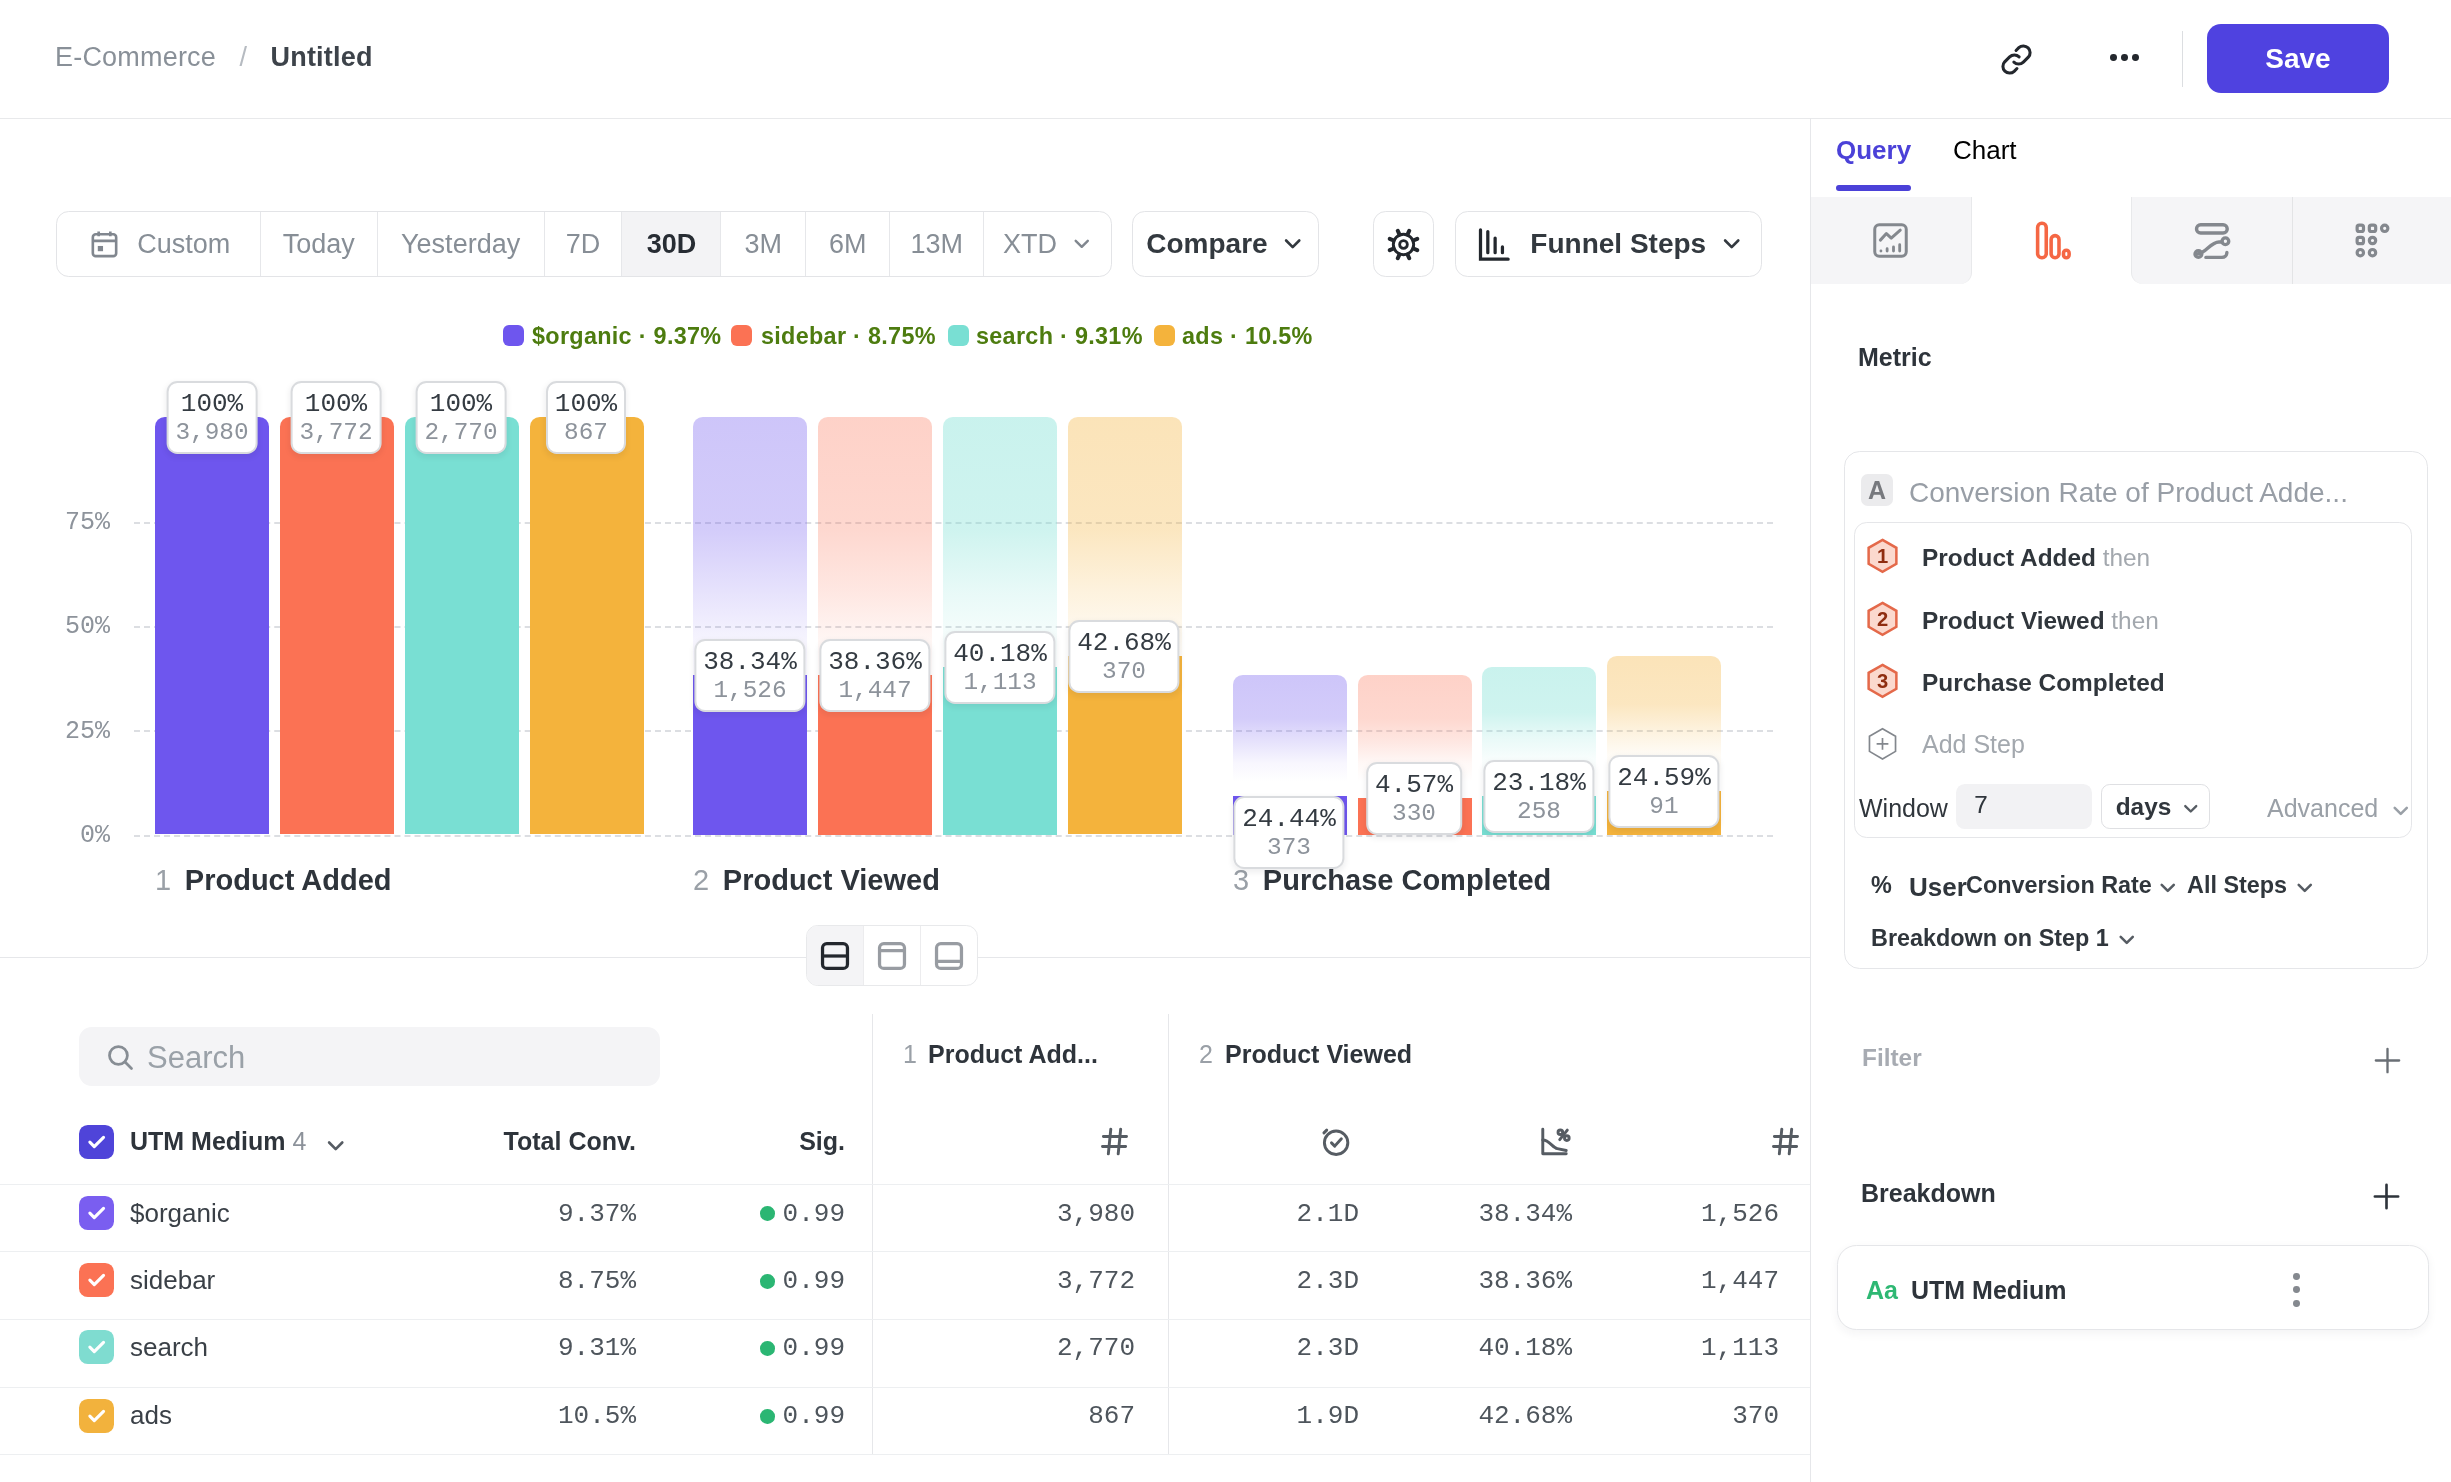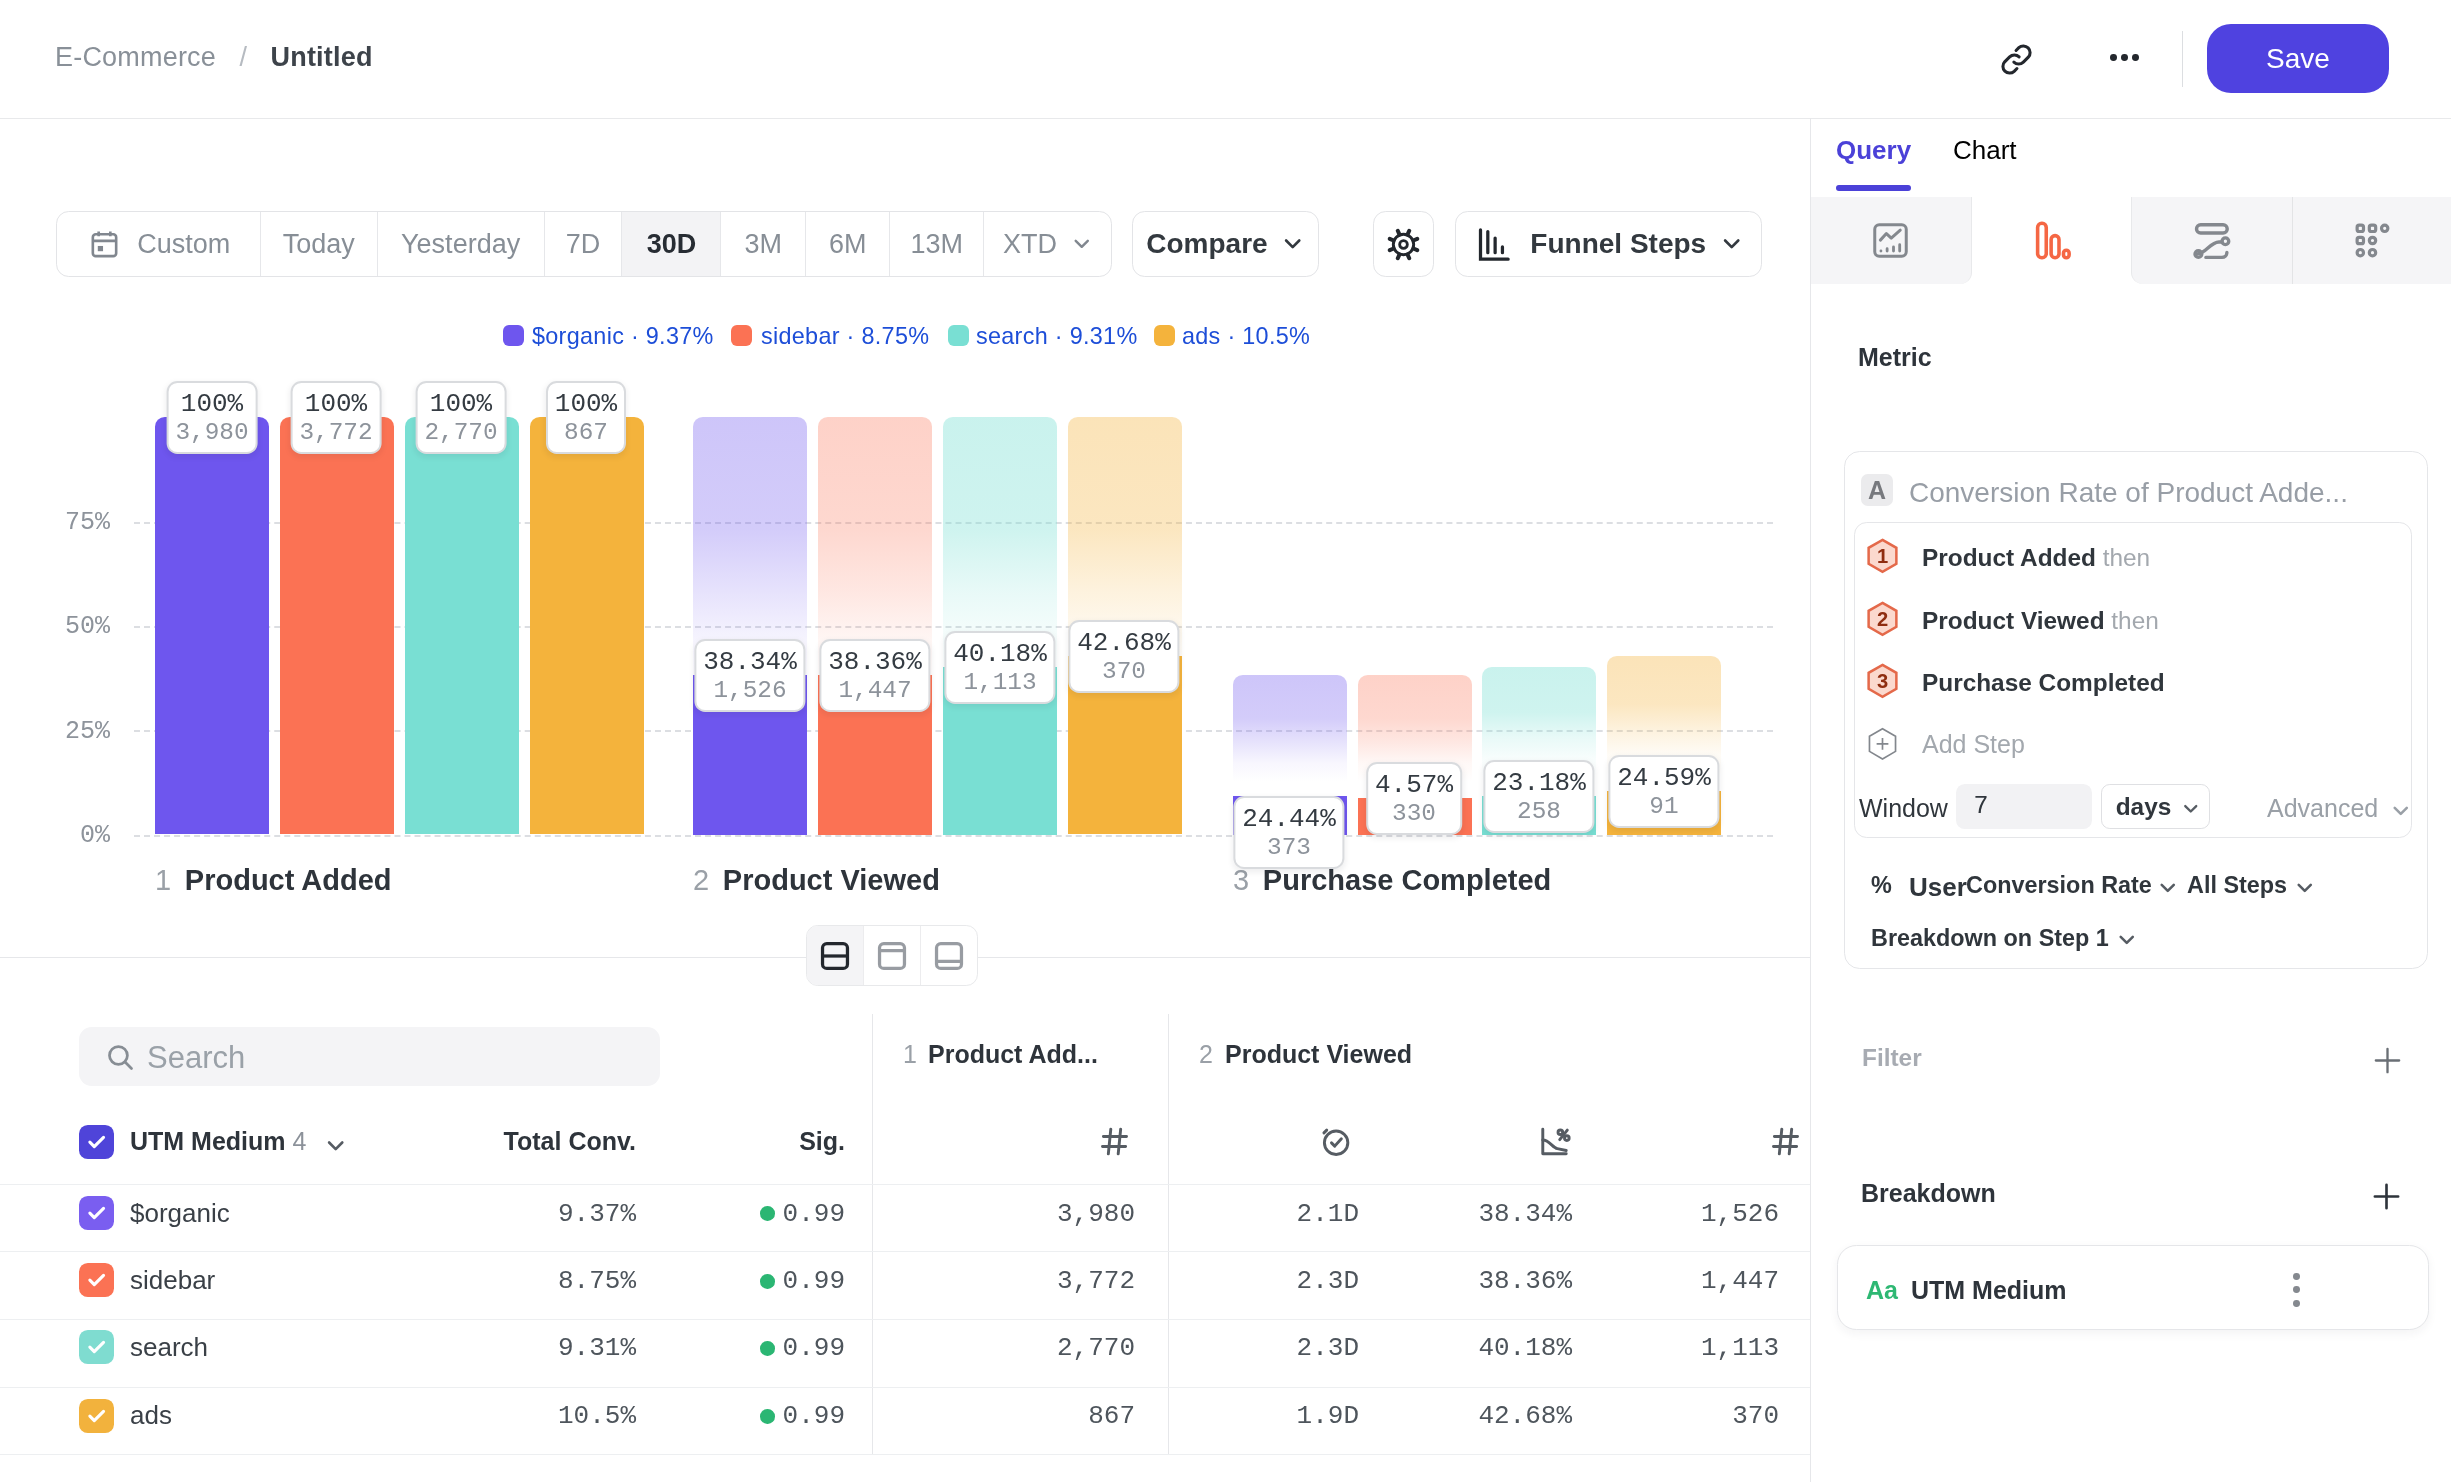--- a/index.html
+++ b/index.html
@@ -6,29 +6,29 @@
 html,body{width:2452px;height:1482px}
 body{font-family:"Liberation Sans",sans-serif;background:#fff;position:relative;overflow:hidden;color:#32383e}
 .abs{position:absolute}
 svg{display:block}
 
 #hdr-line{left:0;top:118px;width:2452px;height:1px;background:#e8e9eb}
 #crumb{left:55px;top:42px;font-size:27px;color:#899098;letter-spacing:0.2px}
 #crumb .sep{color:#b6bbc1;margin:0 23.4px}
 #crumb .cur{color:#3d434a;font-weight:bold}
 #vline-hdr{left:2182px;top:31px;width:1px;height:56px;background:#dcdee1}
-#savebtn{left:2207px;top:24.4px;width:182px;height:69px;background:#4f42e0;border-radius:24px;color:#fff;font-size:28px;font-weight:normal;text-align:center;line-height:69px}
+#savebtn{left:2207px;top:24.4px;width:182px;height:69px;background:#4f42e0;border-radius:14px;color:#fff;font-size:28px;font-weight:bold;text-align:center;line-height:69px}
 
 .btn{position:absolute;top:211px;height:66px;border:1px solid #e3e4e7;border-radius:12.7px;background:#fff;display:flex;align-items:center;justify-content:center;font-size:28px;color:#33393f;font-weight:bold}
 #dategroup{left:56px;top:211px;width:1056px;height:66px;border:1px solid #e3e4e7;border-radius:12.7px;display:flex;overflow:hidden}
 #dategroup .seg{display:flex;align-items:center;justify-content:center;font-size:27px;color:#878e96;border-right:1px solid #e6e7ea;height:100%}
 #dategroup .seg:last-child{border-right:none}
 #dategroup .on{background:#f3f3f5;color:#272c33;font-weight:bold}
 .lgsw{position:absolute;top:325px;width:20.5px;height:20.5px;border-radius:5.9px}
-.lgtx{position:absolute;top:323px;font-size:23.4px;color:#1d4ed8;font-weight:normal;letter-spacing:0.3px}
+.lgtx{position:absolute;top:323px;font-size:23.4px;color:#4d7c0f;font-weight:bold;letter-spacing:0.3px}
 
 .gline{position:absolute;height:0;border-top:2px dashed #dcdee2;left:134px;width:1639px}
 .ylab{position:absolute;width:66px;text-align:right;font-family:"Liberation Mono",monospace;font-size:25px;color:#8d939b}
 .bar{position:absolute;width:114px}
 .ghost{position:absolute;width:114px;border-radius:9.8px 9.8px 0 0}
 .blabel{position:absolute;transform:translateX(-50%);background:#fff;border:2px solid #d9dbde;border-radius:10.7px;box-shadow:0 2.9px 5.9px rgba(30,30,40,.08);text-align:center;padding:5.9px 6.8px 4.9px;z-index:5}
 .blabel .p{font-family:"Liberation Mono",monospace;font-size:26px;color:#343b42;line-height:30px;white-space:nowrap}
 .blabel .c{font-family:"Liberation Mono",monospace;font-size:24.4px;color:#8d939b;line-height:28px;white-space:nowrap}
 .steplab{position:absolute;top:864px;font-size:29px;font-weight:bold;color:#2e343b;white-space:nowrap}
 .steplab .n{color:#9aa0a7;font-weight:normal;margin-right:13.7px}

